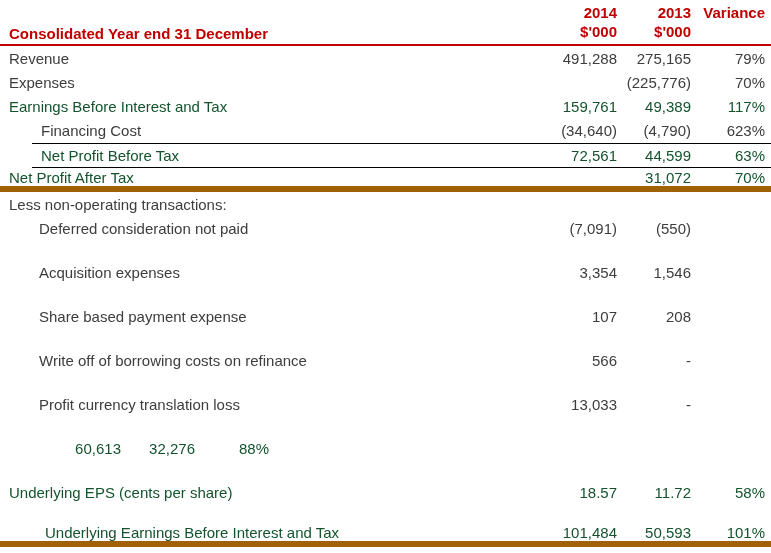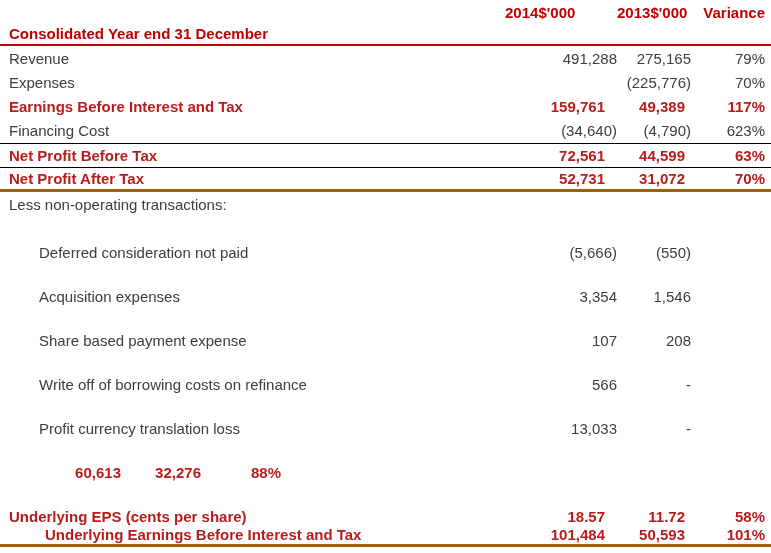--- a/index.html
+++ b/index.html
@@ -26,34 +26,34 @@
   .hdr{
     height:46px;
     border-bottom:2px solid #c00000;
     color:#c00000;
     font-weight:bold;
     align-items:stretch;
     padding-top:3px;
     padding-bottom:2px;
   }
   .hdr .label{display:flex;align-items:flex-end;}
-  .hdr .stack{display:flex;flex-direction:row;justify-content:flex-start;line-height:19px;}
+  .hdr .stack{display:flex;flex-direction:column;justify-content:flex-start;line-height:19px;}
   .hdr .cvar{line-height:19px;}
 
   
   .r{height:24.4px;}
-  .bold{font-weight:bold;color:#b91c1c;gap:6px;}
+  .bold{font-weight:normal;color:#14532d;}
   .indent .label{padding-left:30px;}
   .tall{
     height:44px;
-    align-items:flex-end;
+    align-items:flex-start;
     padding-top:3px;
   }
-  .bb-thin{border-bottom:1.5px solid #000000;}
-  .bb-thick{border-bottom:3px solid #a16207;}
+  .bb-thin{border-bottom:1.5px solid #000000;margin-left:32px;}
+  .bb-thick{border-bottom:6px solid #a16207;}
   .last{height:22px;align-items:center;padding-top:0;padding-left:45px;}
 </style>
 </head>
 <body>
 
 <div class="fin-table">
 
   <div class="row hdr">
     <div class="label">Consolidated Year end 31 December</div>
     <div class="c2014 stack">
@@ -96,35 +96,34 @@
 
   <div class="row r bold bb-thin">
     <div class="label">Net Profit Before Tax</div>
     <div class="c2014">72,561</div>
     <div class="c2013">44,599</div>
     <div class="cvar">63%</div>
   </div>
 
   <div class="row r bold bb-thick">
     <div class="label">Net Profit After Tax</div>
-    <div class="c2014">52,731</div>
     <div class="c2013">31,072</div>
     <div class="cvar">70%</div>
   </div>
 
   <div class="row r">
     <div class="label">Less non-operating transactions:</div>
     <div class="c2014"></div>
     <div class="c2013"></div>
     <div class="cvar"></div>
   </div>
 
   <div class="row tall indent">
     <div class="label">Deferred consideration not paid</div>
-    <div class="c2014">(5,666)</div>
+    <div class="c2014">(7,091)</div>
     <div class="c2013">(550)</div>
     <div class="cvar"></div>
   </div>
 
   <div class="row tall indent">
     <div class="label">Acquisition expenses</div>
     <div class="c2014">3,354</div>
     <div class="c2013">1,546</div>
     <div class="cvar"></div>
   </div>

